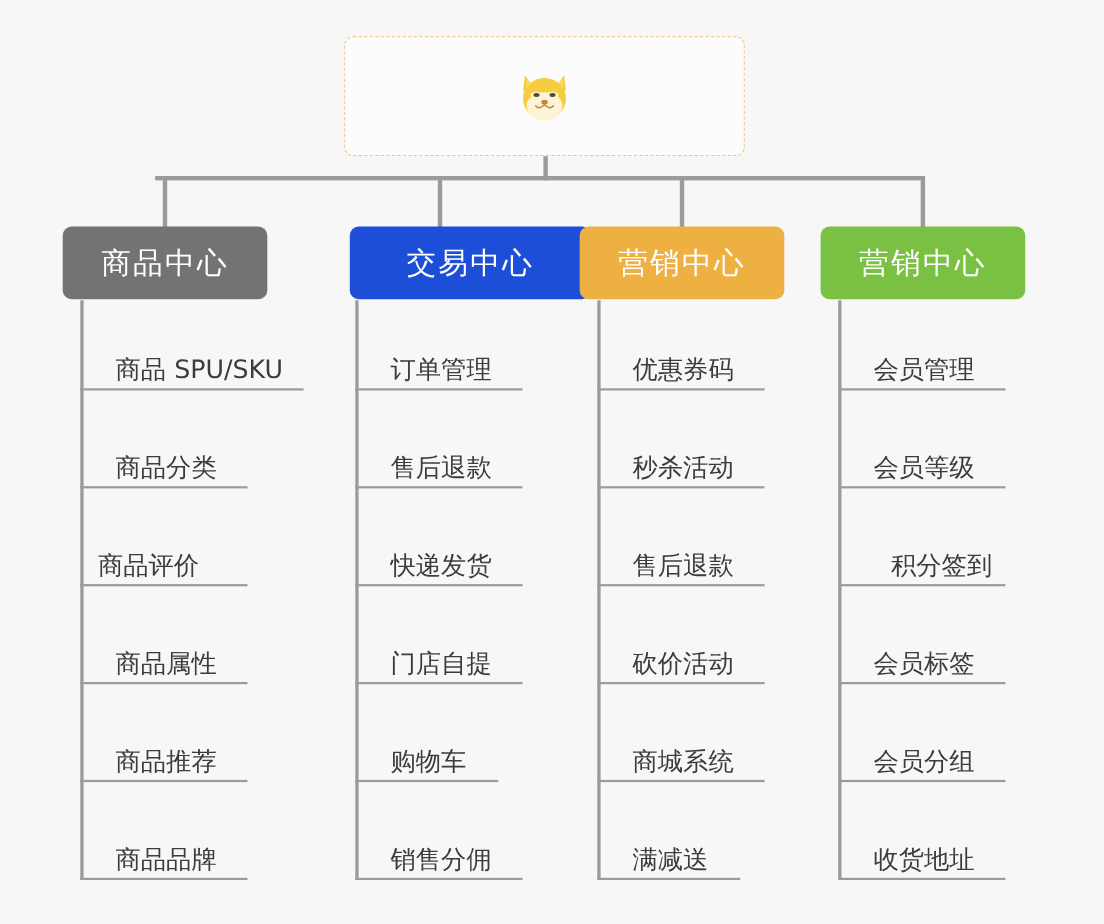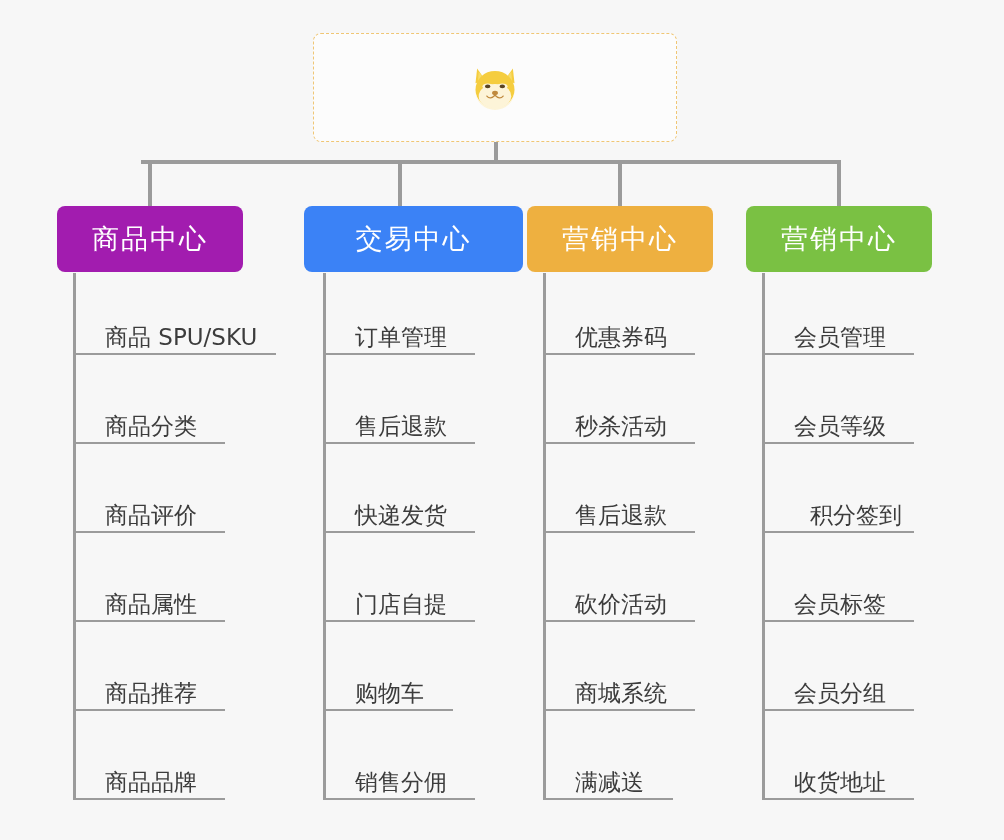--- a/index.html
+++ b/index.html
@@ -150,49 +150,49 @@
 
   <div class="conn conn-v-root"></div>
   <div class="conn conn-h-bus"></div>
   <div class="conn conn-drop" style="left:148px"></div>
   <div class="conn conn-drop" style="left:398px"></div>
   <div class="conn conn-drop" style="left:618px"></div>
   <div class="conn conn-drop" style="left:837px"></div>
 
   <div id="branches-host">
       <div class="column" style="left: 0px;">
-        <div class="cat-box" style="left: 57px; width: 186px; background: #a21caf;">商品中心</div>
+        <div class="cat-box" style="left: 57px; width: 186px; background: #737373;">商品中心</div>
         <div class="spine" style="left: 73px; height: 527px;"></div>
         <div class="leaf" style="left: 73px; top: 149px; width: 203px;">
           <div class="leaf-label" style="left: 32px; text-align: right;">商品 SPU/SKU</div>
           <div class="leaf-rule" style="width: 203px;"></div>
         </div>
         <div class="leaf" style="left: 73px; top: 238px; width: 152px;">
           <div class="leaf-label" style="left: 32px;">商品分类</div>
           <div class="leaf-rule" style="width: 152px;"></div>
         </div>
         <div class="leaf" style="left: 73px; top: 327px; width: 152px;">
-          <div class="leaf-label" style="left: 32px;">商品评价</div>
+          <div class="leaf-label" style="left: 16px;">商品评价</div>
           <div class="leaf-rule" style="width: 152px;"></div>
         </div>
         <div class="leaf" style="left: 73px; top: 416px; width: 152px;">
           <div class="leaf-label" style="left: 32px;">商品属性</div>
           <div class="leaf-rule" style="width: 152px;"></div>
         </div>
         <div class="leaf" style="left: 73px; top: 505px; width: 152px;">
           <div class="leaf-label" style="left: 32px;">商品推荐</div>
           <div class="leaf-rule" style="width: 152px;"></div>
         </div>
         <div class="leaf" style="left: 73px; top: 594px; width: 152px;">
           <div class="leaf-label" style="left: 32px;">商品品牌</div>
           <div class="leaf-rule" style="width: 152px;"></div>
         </div>
       </div>
       <div class="column" style="left: 0px;">
-        <div class="cat-box" style="left: 304px; width: 219px; background: #3b82f6;">交易中心</div>
+        <div class="cat-box" style="left: 318px; width: 219px; background: #1d4ed8;">交易中心</div>
         <div class="spine" style="left: 323px; height: 527px;"></div>
         <div class="leaf" style="left: 323px; top: 149px; width: 152px;">
           <div class="leaf-label" style="left: 32px;">订单管理</div>
           <div class="leaf-rule" style="width: 152px;"></div>
         </div>
         <div class="leaf" style="left: 323px; top: 238px; width: 152px;">
           <div class="leaf-label" style="left: 32px;">售后退款</div>
           <div class="leaf-rule" style="width: 152px;"></div>
         </div>
         <div class="leaf" style="left: 323px; top: 327px; width: 152px;">

